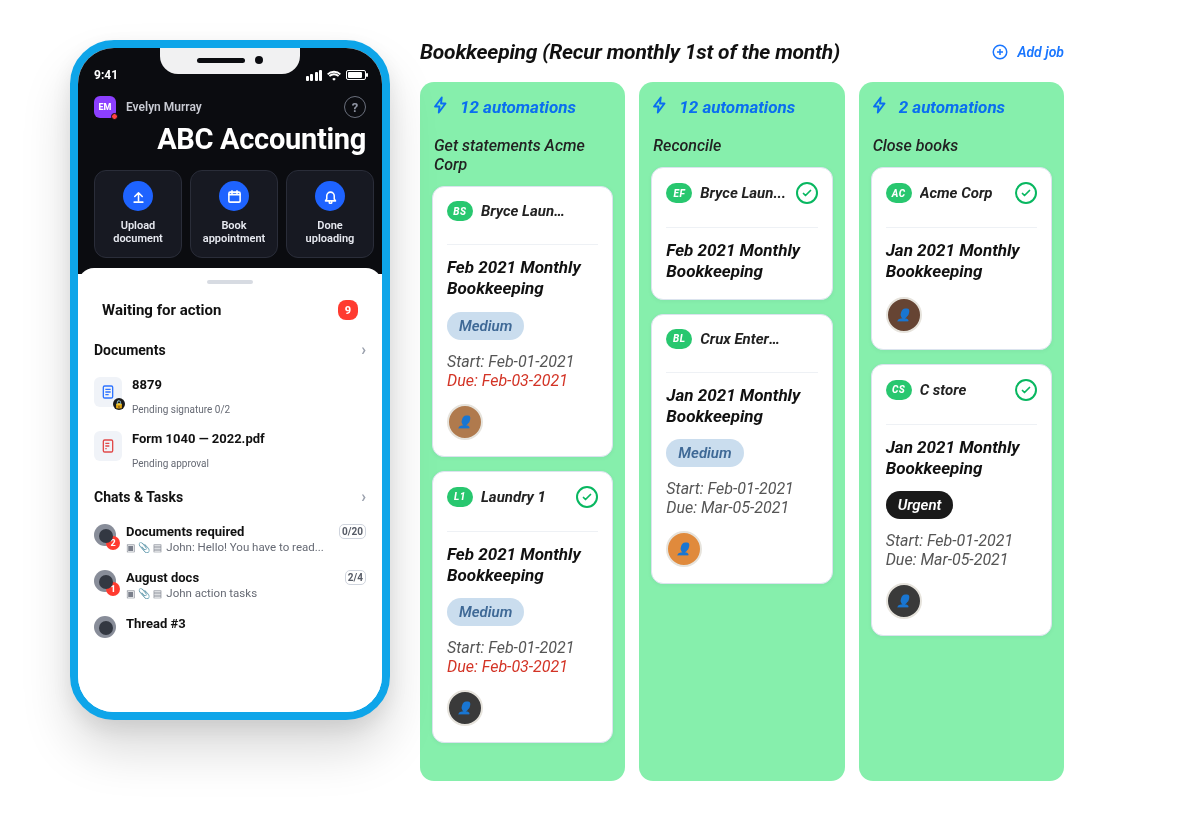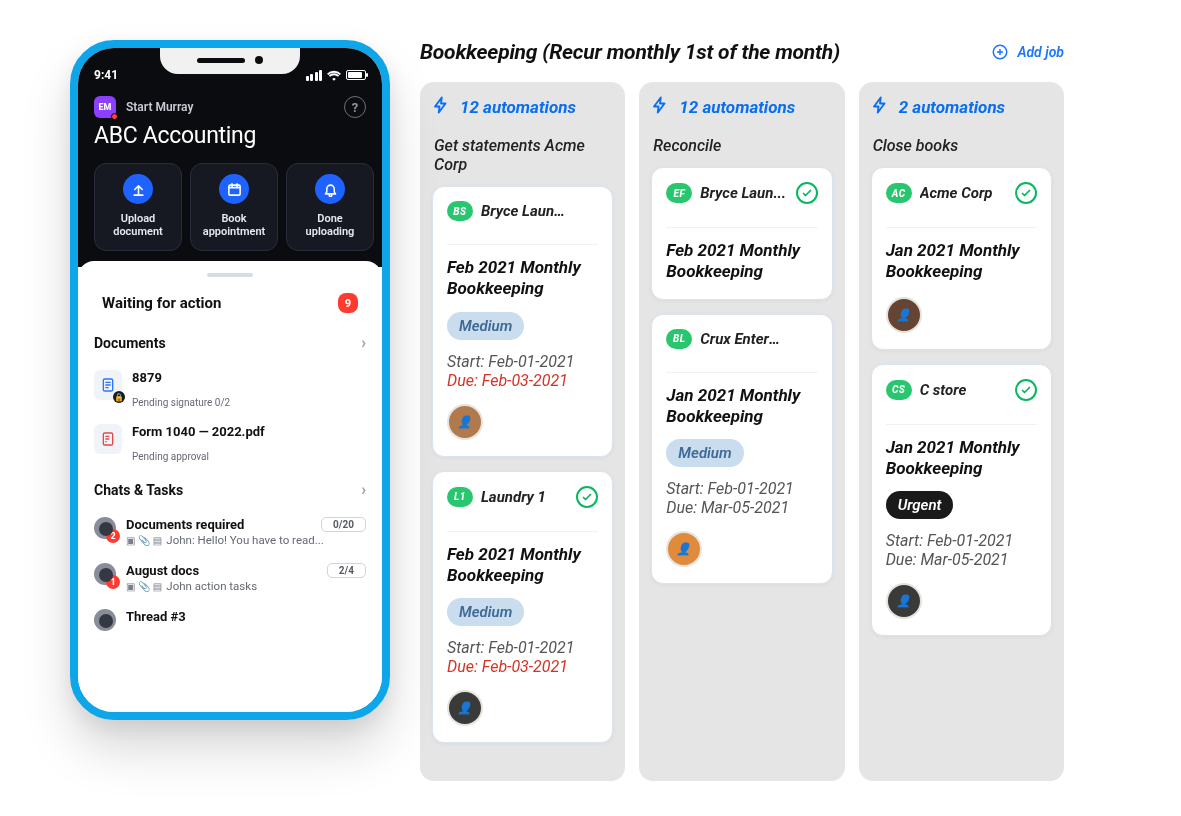--- a/index.html
+++ b/index.html
@@ -37,21 +37,21 @@
     color: #1976ff; font-weight: 600; font-size: 14px;
     cursor: pointer;
   }
   .add-job svg { width: 18px; height: 18px; }
   .columns {
     display: grid;
     grid-template-columns: repeat(3, 1fr);
     gap: 14px;
   }
   .col {
-    background: #e5e5e5;
+    background: #86efac;
     border-radius: 14px;
     padding: 14px 12px 24px 12px;
     min-height: 640px;
   }
   .col-head {
     display: flex; align-items: center; gap: 10px;
     color: #0a6ef0; font-weight: 700; font-size: 17px;
     margin-bottom: 18px;
   }
   .bolt { width: 18px; height: 18px; }
@@ -146,21 +146,21 @@
     font-size: 9px; font-weight:800;
     position: relative;
   }
   .dot-red {
     position:absolute; width:7px; height:7px; background:#ff4141; border:1.5px solid #0b0c10; border-radius:50%;
     right:-2px; bottom:-2px;
   }
   .user-name { font-size: 12px; color: #c9cbd3; font-weight:600; }
   .help-icon { margin-left:auto; width:22px; height:22px; border:1.6px solid #6a6f7c; border-radius:50%; display:flex; align-items:center; justify-content:center; color:#8f94a2; font-size:13px; font-weight:700; }
 
-  .app-title { font-size: 23px; font-weight:400; margin-top: 4px; letter-spacing:-0.3px; }
+  .app-title { font-size: 29px; font-weight:700; margin-top: 4px; letter-spacing:-0.3px;text-align:right; }
 
   .quick-row { display:flex; gap:8px; margin-top: 14px; }
   .quick {
     flex: 0 0 88px;
     background: #171922;
     border: 1px solid #2a2d39;
     border-radius: 12px;
     padding: 10px 6px 12px 6px;
     display:flex; flex-direction:column; align-items:center; gap:8px;
     font-size: 11px; color:#e7e9f0; font-weight:600; text-align:center;
@@ -207,21 +207,21 @@
 
   .chat-item { display:flex; gap:10px; padding: 8px 16px; align-items:flex-start; }
   .chat-bubble {
     width:22px; height:22px; border-radius:50%; position:relative; flex-shrink:0;
     background: #888d99;
   }
   .chat-bubble::after { content:""; position:absolute; right:3px; bottom:3px; width:14px; height:14px; border-radius:50%; background:#333842; }
   .chat-badge { position:absolute; bottom:-4px; right:-4px; width:14px; height:14px; border-radius:50%; background:#ff3b30; color:#fff; font-size:9px; font-weight:800; display:flex; align-items:center; justify-content:center; }
   .chat-title-row { display:flex; align-items:center; gap:6px; justify-content:space-between;}
   .chat-title { font-size:13px; font-weight:700; }
-  .count-tag { font-size:10px; font-weight:700; padding:1px 11px; border:1px solid #cfd4dd; border-radius:5px; color:#565b66;}
+  .count-tag { font-size:10px; font-weight:700; padding:1px 2px; border:1px solid #cfd4dd; border-radius:5px; color:#565b66;}
   .chat-sub { font-size:11.5px; color:#666a74; margin-top:1px; display:flex; align-items:center; gap:4px; }
   .mini-icons { display:flex; gap:2px; align-items:center; color:#7a7f8b; font-size:10px;}
 </style>
 </head>
 <body>
 
 <div class="canvas">
 
   <div class="board">
     <div class="board-header">
@@ -368,21 +368,21 @@
             </svg>
           <div class="batt"></div>
         </div>
       </div>
 
       <div class="user-row">
         <div class="user-avatar" id="user-av" style="background: rgb(140, 63, 255);">
           <span>EM</span>
           <span class="dot-red"></span>
         </div>
-        <span class="user-name">Start Murray</span>
+        <span class="user-name">Evelyn Murray</span>
         <span class="help-icon">?</span>
       </div>
 
       <div class="app-title">ABC Accounting</div>
 
       <div class="quick-row">
           <div class="quick">
     <div class="quick-icon">
               <svg width="15" height="15" viewBox="0 0 24 24" fill="none" stroke="#fff" stroke-width="2.5" stroke-linecap="round" stroke-linejoin="round">
                 <path d="M12 19V6M6 12l6-6 6 6"></path>

